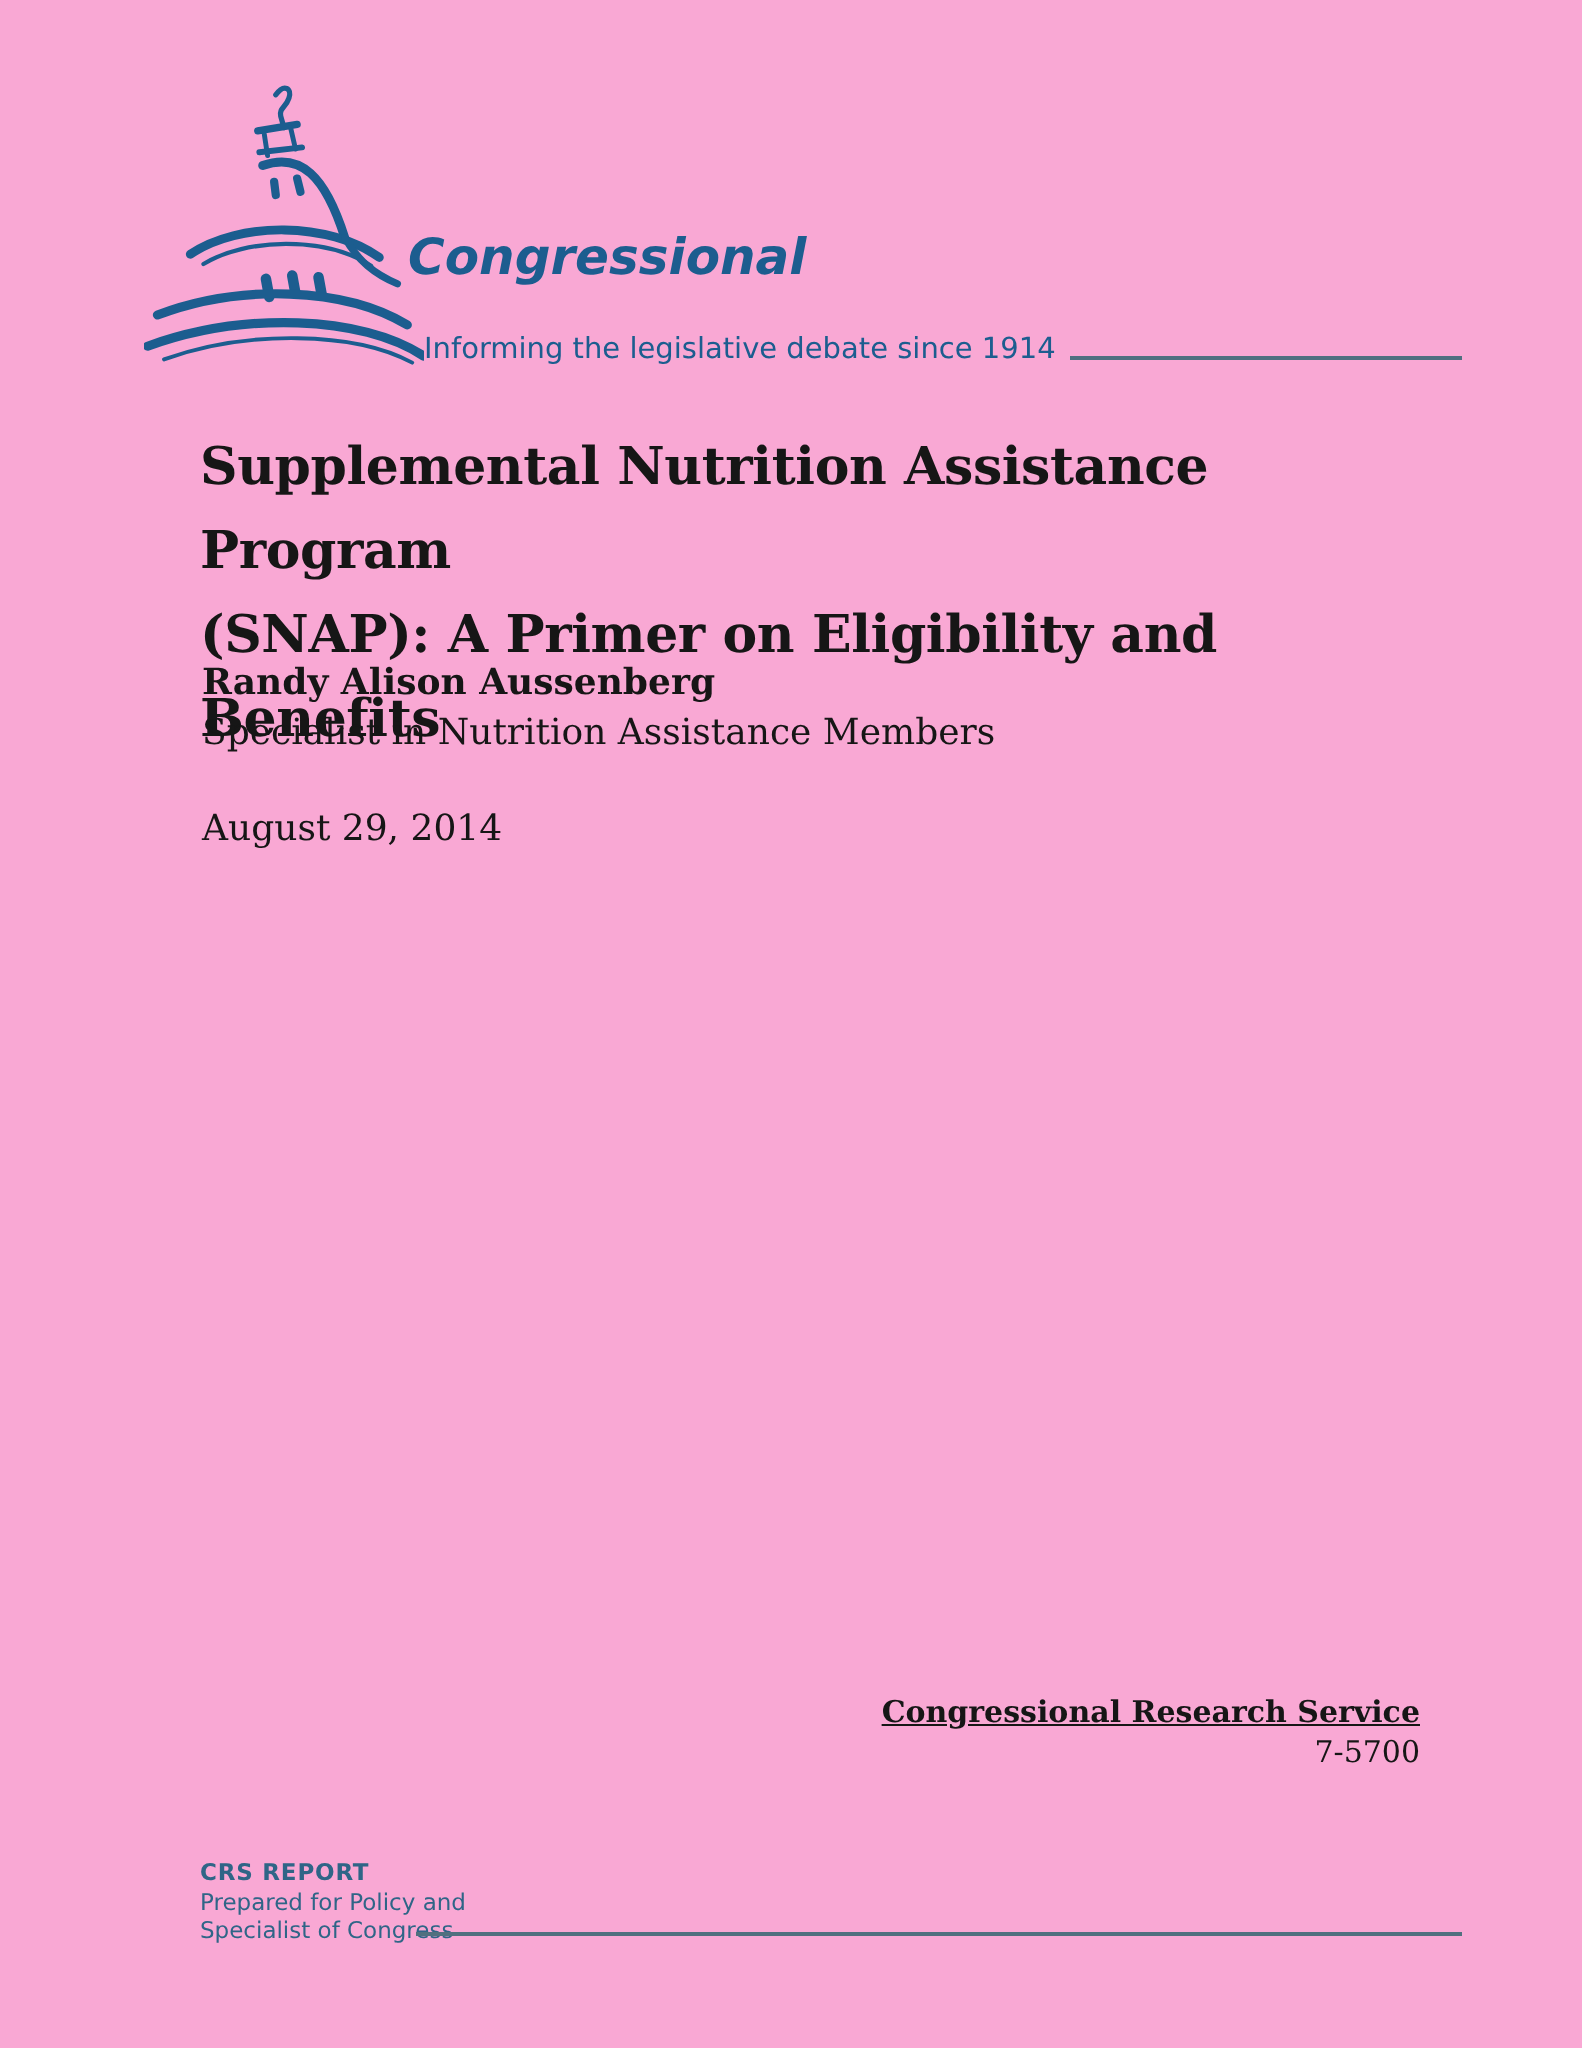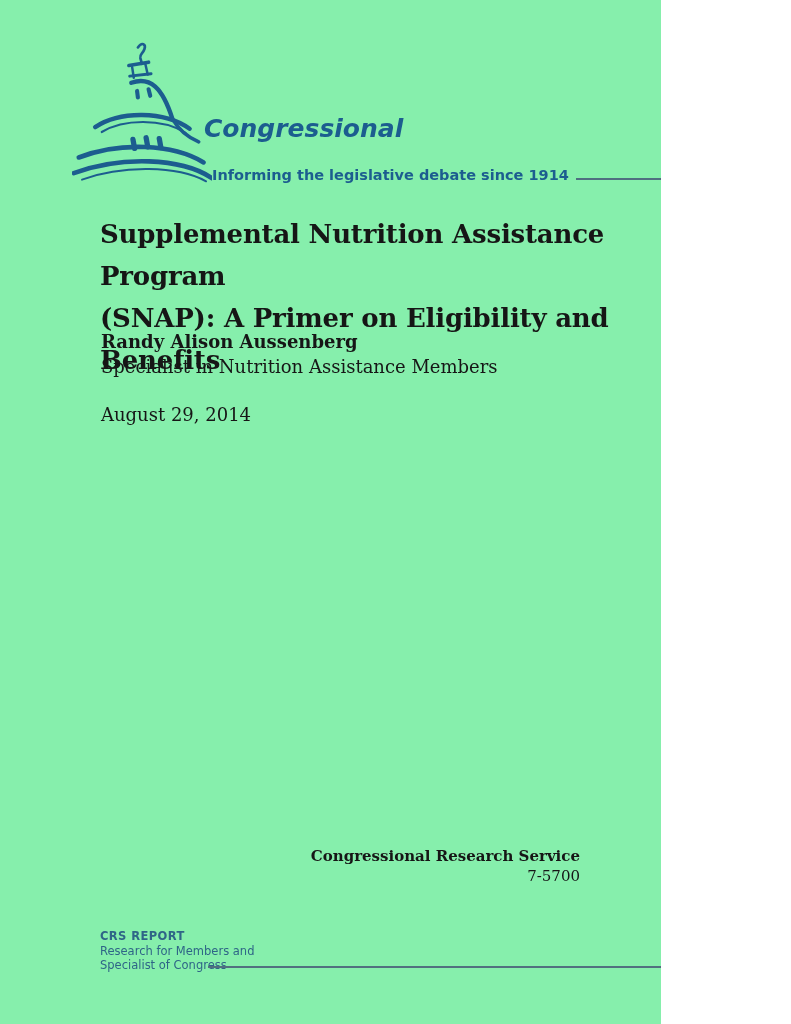--- a/index.html
+++ b/index.html
@@ -1,21 +1,21 @@
 <!DOCTYPE html>
 <html><head>
 <meta charset="utf-8">
 <style>
   * { margin: 0; padding: 0; box-sizing: border-box; }
   html, body { background: #ffffff; }
   .page {
     position: relative;
-    width: 661px;
+    width: 791px;
     height: 1024px;
-    background: #86efac;
+    background: #f9a8d4;
     overflow: hidden;
     font-family: "DejaVu Serif", serif;
   }
 
   
   .logo-art {
     position: absolute;
     left: 72px;
     top: 40px;
     width: 140px;
@@ -38,21 +38,21 @@
     left: 212px;
     top: 167px;
     width: 519px;
     display: flex;
     align-items: flex-end;
   }
   .logo-tagline {
     color: #1c5d8f;
     font-family: "DejaVu Sans", sans-serif;
     font-style: normal;
-    font-weight: bold;
+    font-weight: normal;
     font-size: 14.5px;
     white-space: nowrap;
   }
   .tagline-rule {
     flex: 1;
     height: 2px;
     background: #4f6f80;
     margin-left: 7px;
     margin-bottom: 3px;
   }
@@ -90,21 +90,21 @@
   
   .footer-right {
     position: absolute;
     right: 81px;
     top: 847px;
     text-align: right;
     color: #161616;
     font-size: 15px;
     line-height: 19.5px;
   }
-  .footer-right .org { font-weight: bold; }
+  .footer-right .org { font-weight: bold; text-decoration: underline; }
 
   
   .footer-left {
     position: absolute;
     left: 100px;
     top: 929px;
     color: #2f6587;
     font-family: "DejaVu Sans", sans-serif;
     font-size: 11.5px;
     line-height: 14.5px;
@@ -169,18 +169,18 @@
   </div>
   <div class="doc-date">August 29, 2014</div>
 
   <div class="footer-right">
     <div class="org">Congressional Research Service</div>
     <div>7-5700</div>
   </div>
 
   <div class="footer-left">
     <div class="crs-report-label">CRS REPORT</div>
-    <div>Research for Members and</div>
+    <div>Prepared for Policy and</div>
     <div>Specialist of Congress</div>
   </div>
   <div class="footer-rule"></div>
 
 </div>
 
 </body></html>

